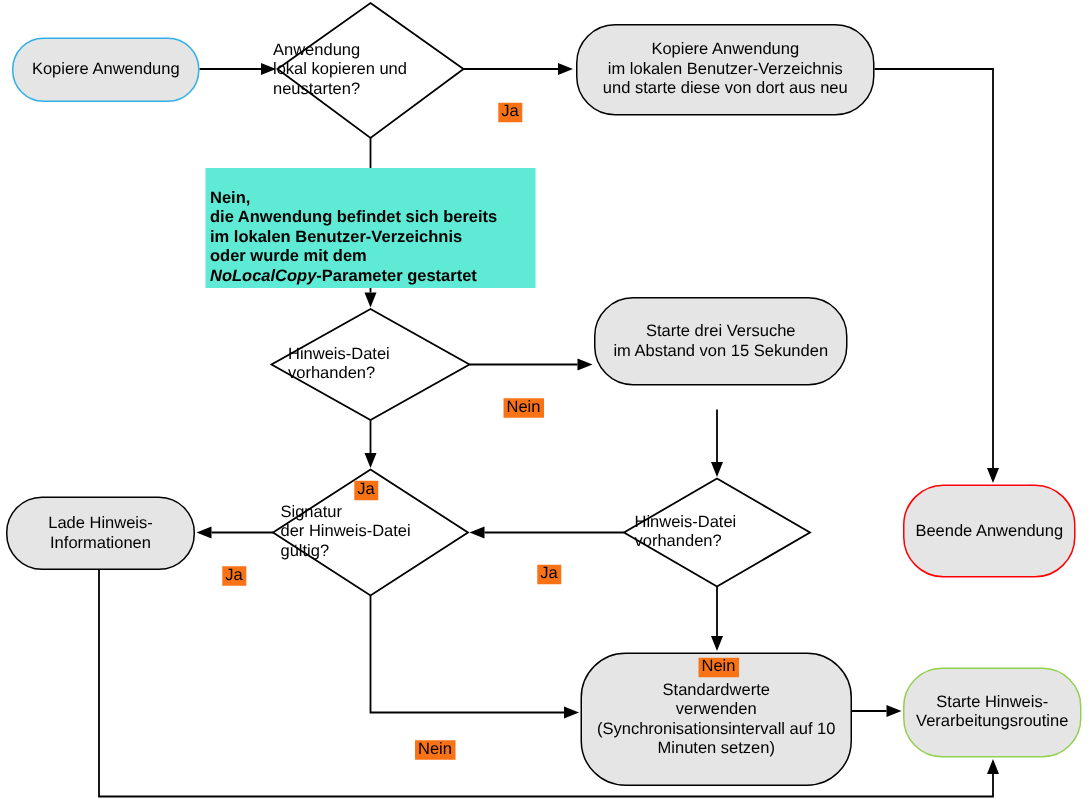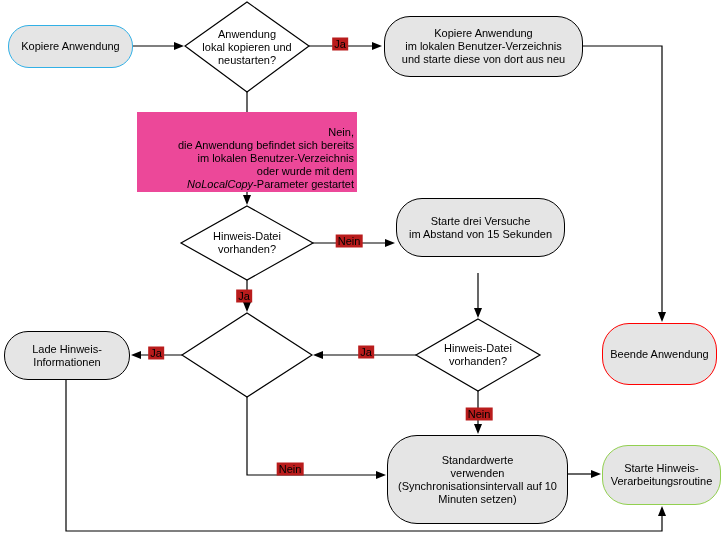--- a/index.html
+++ b/index.html
@@ -17,33 +17,34 @@
     box-sizing:border-box;
     border:1.2px solid #000;
     background:#e5e5e5;
     display:flex;align-items:center;justify-content:center;
     text-align:center;white-space:pre-line;
     padding:0 2px;
   }
   .dlabel{
     position:absolute;z-index:2;
     transform:translate(-50%,-50%);
-    text-align:center;white-space:pre-line;
+    text-align:left;white-space:pre-line;
   }
   .elabel{
     position:absolute;z-index:3;
     transform:translate(-50%,-50%);
-    background:#b91c1c;padding:0 2px;
+    background:#f97316;padding:0 2px;
     white-space:nowrap;
+    margin-top:31px;
   }
   .note{
     position:absolute;z-index:2;
     transform:translateX(-50%);
-    background:#ec4899;text-align:right;
-    white-space:pre-line;padding:1px 3px;
+    background:#5eead4;text-align:left;
+    white-space:pre-line;padding:1px 3px;font-weight:bold;
   }
   .italic{font-style:italic;}
 </style>
 </head>
 <body>
 
 <div id="stage">
 
   <svg id="wires" width="727" height="534" viewBox="0 0 727 534">
     <g fill="none" stroke="#000" stroke-width="1.2">
@@ -120,20 +121,23 @@
 Verarbeitungsroutine</span>
   </div>
 
   <div class="dlabel" style="left:247px;top:47px;width:130px;">Anwendung
 lokal kopieren und
 neustarten?</div>
   <div class="dlabel" style="left:247px;top:243px;width:110px;">Hinweis-Datei
 vorhanden?</div>
   <div class="dlabel" style="left:478px;top:355px;width:110px;">Hinweis-Datei
 vorhanden?</div>
+  <div class="dlabel" style="left:247px;top:355px;width:120px;">Signatur
+der Hinweis-Datei
+gültig?</div>
 
   <div class="note" style="left:247px;top:112px;width:214px;">
     <span>Nein,
 die Anwendung befindet sich bereits
 im lokalen Benutzer-Verzeichnis
 oder wurde mit dem
 </span><span class="italic">NoLocalCopy</span><span>-Parameter gestartet</span>
   </div>
 
   <div class="elabel" style="left:340px;top:44px;">Ja</div>

